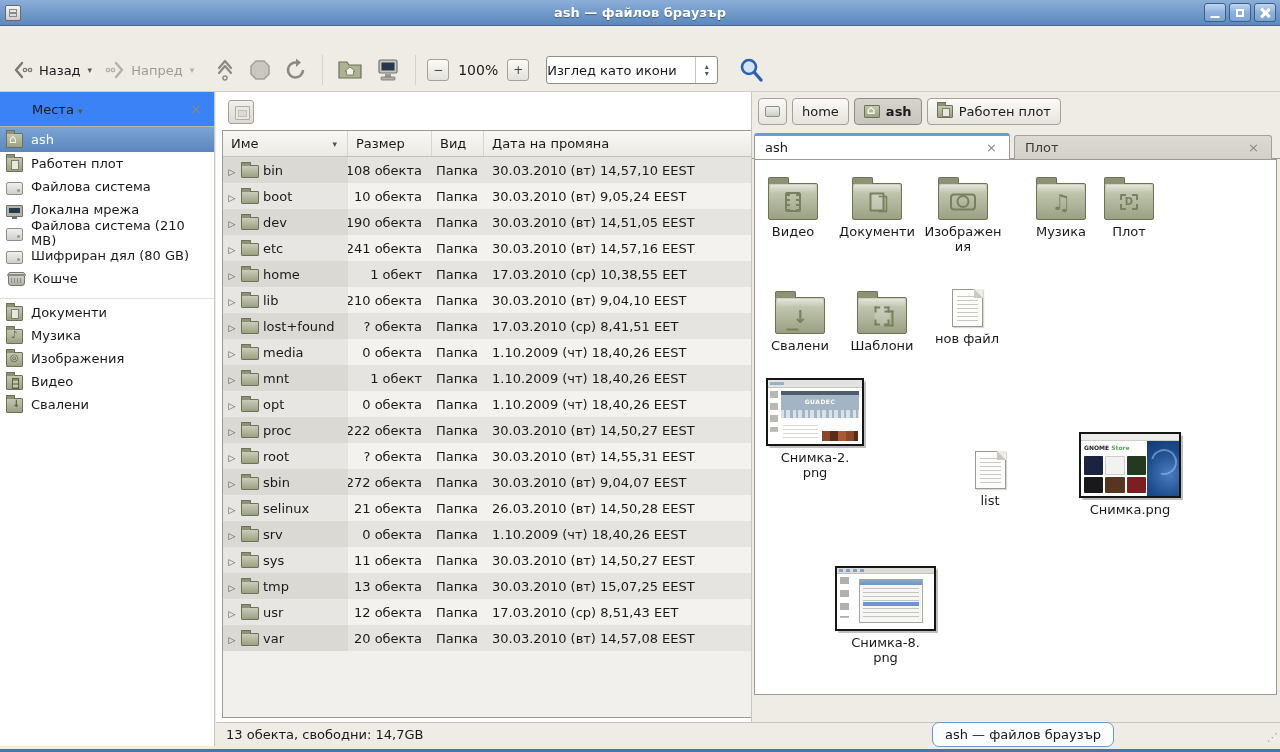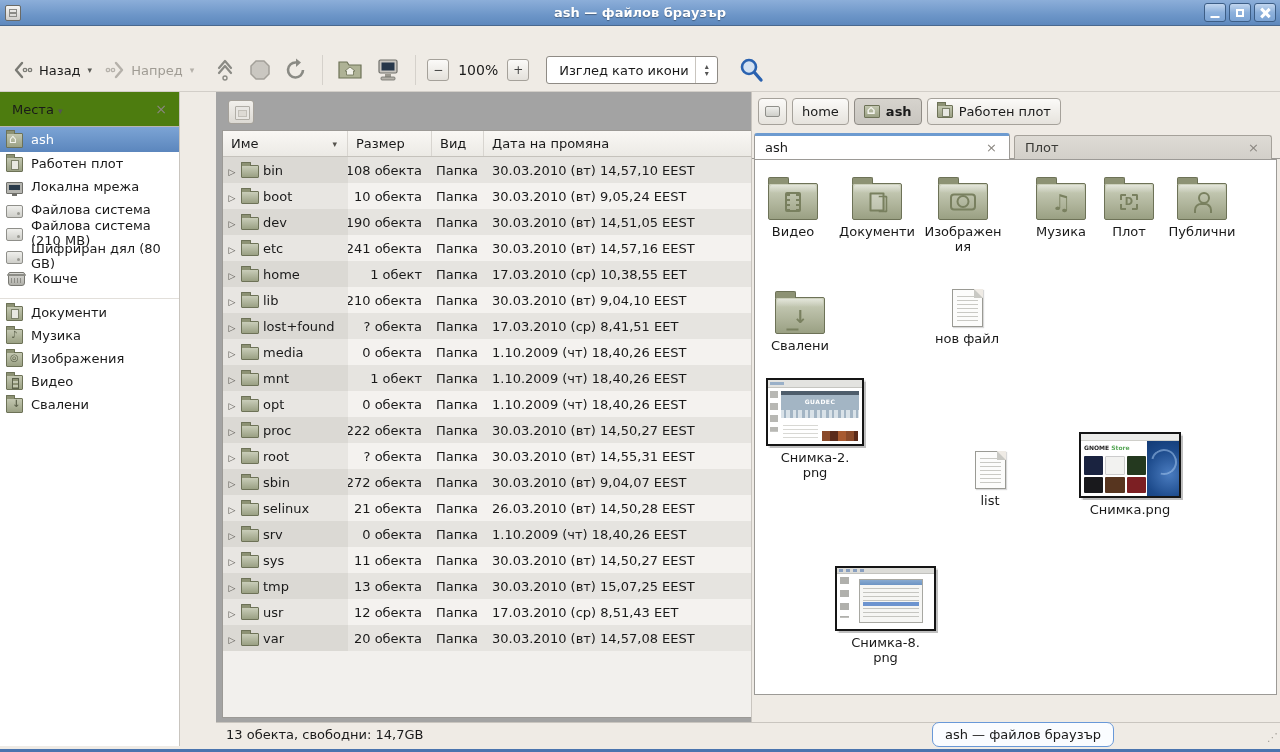--- a/index.html
+++ b/index.html
@@ -42,29 +42,29 @@
   .tb-caret { font-size:9px; color:#5a5a55; margin-left:2px; }
   .disabled .tb-caret { color:#b5b1aa; }
   .tb-sep { width:1px; height:30px; background:#d5d1cb; margin:0 8px; }
   svg.ticon { display:block; }
   .zoom-btn { width:22px; height:22px; border:1px solid #a5a19a; border-radius:3px;
     background:linear-gradient(#fbfaf8,#e4e1db); display:flex; align-items:center; justify-content:center;
     font-size:12px; color:#444; margin:0 3px; }
   .zoom-level { margin:0 6px; font-size:14px; }
   .combo { width:172px; height:28px; background:#fff; border:1px solid #8f8b85; border-radius:3px;
     display:flex; align-items:center; margin-left:14px; position:relative; }
-  .combo .combo-label { padding-left:12px; font-size:13px; }
+  .combo .combo-label { padding-left:0; font-size:13px; }
   .combo .combo-arrows { position:absolute; right:0; top:0; bottom:0; width:22px; border-left:1px solid #c9c5bf;
     display:flex; flex-direction:column; align-items:center; justify-content:center; color:#555; }
   .combo .combo-arrows::before { content:"▴"; font-size:8px; line-height:7px; }
   .combo .combo-arrows::after { content:"▾"; font-size:8px; line-height:7px; }
   .search-btn { margin-left:14px; }
 
   
-  .sidebar { position:absolute; left:0; top:92px; width:180px; bottom:3px; background:#4d7c0f; border-right:1px solid #c9c5bf; }
+  .sidebar { position:absolute; left:0; top:92px; width:215px; bottom:3px; background:#3b82f6; border-right:1px solid #c9c5bf;padding-left:20px; }
   .side-header { height:34px; display:flex; align-items:center; padding:0 8px; }
   .side-header .hdr-label { padding:3px 4px; }
   .side-header .hdr-label::after { content:"▾"; font-size:9px; color:#555; margin-left:4px; }
   .side-close { margin-left:auto; color:#8a8680; font-size:14px; padding:0 4px; }
   .side-close::before { content:"×"; }
   .side-list { position:absolute; left:0; top:34px; right:0; bottom:0; background:#fff; border-top:1px solid #bab6b0; }
   .side-item { height:23px; display:flex; align-items:center; padding-left:6px; gap:8px; }
   .side-item.selected { background:linear-gradient(#7ca4d5,#5b86bd); color:#fff; height:25px; }
   .side-sep { height:9px; border-bottom:1px solid #e2dfda; margin-bottom:2px; }
   .s-icon { width:17px; height:15px; position:relative; flex:0 0 17px; }
@@ -88,21 +88,21 @@
   .side-item[data-icon="drive"] .s-icon::after { content:""; position:absolute; right:2px; bottom:2px; width:3px; height:3px; border-radius:50%; background:#9a9a94; }
   .side-item[data-icon="network"] .s-icon { background:#b5b5b0; border:1px solid #70706b; border-radius:1px; height:12px; margin-top:2px; }
   .side-item[data-icon="network"] .s-icon::before { content:""; position:absolute; left:2px; top:2px; right:2px; bottom:3px; background:#2a3a4a; }
   .side-item[data-icon="network"] .s-icon::after { content:""; position:absolute; left:5px; bottom:-3px; width:5px; height:3px; background:#70706b; }
   .side-item[data-icon="trash"] .s-icon { background:linear-gradient(#d8d8d4,#b0b0aa); border:1px solid #787872; border-radius:2px 2px 3px 3px; width:13px; height:14px; margin-left:2px; margin-top:1px; }
   .side-item[data-icon="trash"] .s-icon::before { content:""; position:absolute; left:-2px; top:1px; right:-2px; height:2px; background:#8c8c86; border-radius:1px; }
   .side-item[data-icon="trash"] .s-icon::after { content:""; position:absolute; left:2px; top:5px; right:2px; bottom:2px;
     background:repeating-linear-gradient(90deg,#8c8c86 0 1px,transparent 1px 3px); }
 
   
-  .midpane { position:absolute; left:216px; top:92px; width:542px; bottom:27px; background:#a3a3a3; }
+  .midpane { position:absolute; left:216px; top:92px; width:542px; bottom:27px; background:#ffffff; }
   .loc-toggle { position:absolute; left:12px; top:8px; width:26px; height:24px; border:1px solid #a5a19a; border-radius:3px;
     background:linear-gradient(#f2f0ec,#dcd9d3); }
   .loc-toggle::before { content:""; position:absolute; left:6px; top:5px; width:13px; height:12px; border:1px solid #b0ada6; background:#e9e7e3; border-radius:1px; }
   .loc-toggle::after { content:""; position:absolute; left:9px; top:9px; width:7px; height:5px; border:1px solid #c2bfb8; background:#dddad4; }
   .flist { position:absolute; left:6px; top:38px; right:4px; bottom:4px; background:#f2f0ed; border:1px solid #9c9a96; overflow:hidden; }
   .fl-header { display:grid; grid-template-columns:125px 84px 52px 1fr; height:26px;
     background:linear-gradient(#f9f7f4,#ecc); background:linear-gradient(#f9f7f4,#eceae5); border-bottom:1px solid #c5c2bc; }
   .fl-h { display:flex; align-items:center; padding-left:8px; border-right:1px solid #d8d5d0; position:relative; font-size:13px; }
   .fl-h:last-child { border-right:none; }
   .fl-h.sorted::after { content:"▾"; position:absolute; right:10px; font-size:9px; color:#55524c; }
@@ -324,27 +324,27 @@
     </div>
     <div class="side-list">
         <div class="side-item selected" data-icon="home">
         <span class="s-icon"></span>
         <span class="s-label">ash</span>
       </div>
         <div class="side-item" data-icon="desktop-folder">
         <span class="s-icon"></span>
         <span class="s-label">Работен плот</span>
       </div>
+        <div class="side-item" data-icon="drive">
+        <span class="s-icon"></span>
+        <span class="s-label">Файлова система</span>
+      </div>
         <div class="side-item" data-icon="network">
         <span class="s-icon"></span>
         <span class="s-label">Локална мрежа</span>
-      </div>
-        <div class="side-item" data-icon="drive">
-        <span class="s-icon"></span>
-        <span class="s-label">Файлова система</span>
       </div>
         <div class="side-item" data-icon="drive">
         <span class="s-icon"></span>
         <span class="s-label">Файлова система (210 MB)</span>
       </div>
         <div class="side-item" data-icon="drive">
         <span class="s-icon"></span>
         <span class="s-label">Шифриран дял (80 GB)</span>
       </div>
         <div class="side-item" data-icon="trash">
@@ -634,31 +634,31 @@
               <span class="emblem"></span>
             </span>
           <span class="iv-label">Музика</span>
         </div>
           <div class="iv-item ivf" data-icon="desktop" style="left: 338px; top: 14px;">
           <span class="bigfolder">
               <span class="emblem"></span>
             </span>
           <span class="iv-label">Плот</span>
         </div>
-          <div class="iv-item ivf" data-icon="public" style="left: 411px; top: 14px;">
-          <span class="bigfolder">
-              <span class="emblem"></span>
-            </span>
-          <span class="iv-label">Публични</span>
-        </div>
           <div class="iv-item ivf" data-icon="downloads" style="left: 9px; top: 128px;">
           <span class="bigfolder">
               <span class="emblem"></span>
             </span>
           <span class="iv-label">Свалени</span>
+        </div>
+          <div class="iv-item ivf" data-icon="templates" style="left: 91px; top: 128px;">
+          <span class="bigfolder">
+              <span class="emblem"></span>
+            </span>
+          <span class="iv-label">Шаблони</span>
         </div>
         </div>
 
       <div class="iv-item" style="left:176px;top:122px;">
         <span class="docicon"></span>
         <span class="iv-label">нов файл</span>
       </div>
 
       <div class="iv-item" style="left:15px;top:218px;width:90px;">
         <span class="thumb t-guadec">

